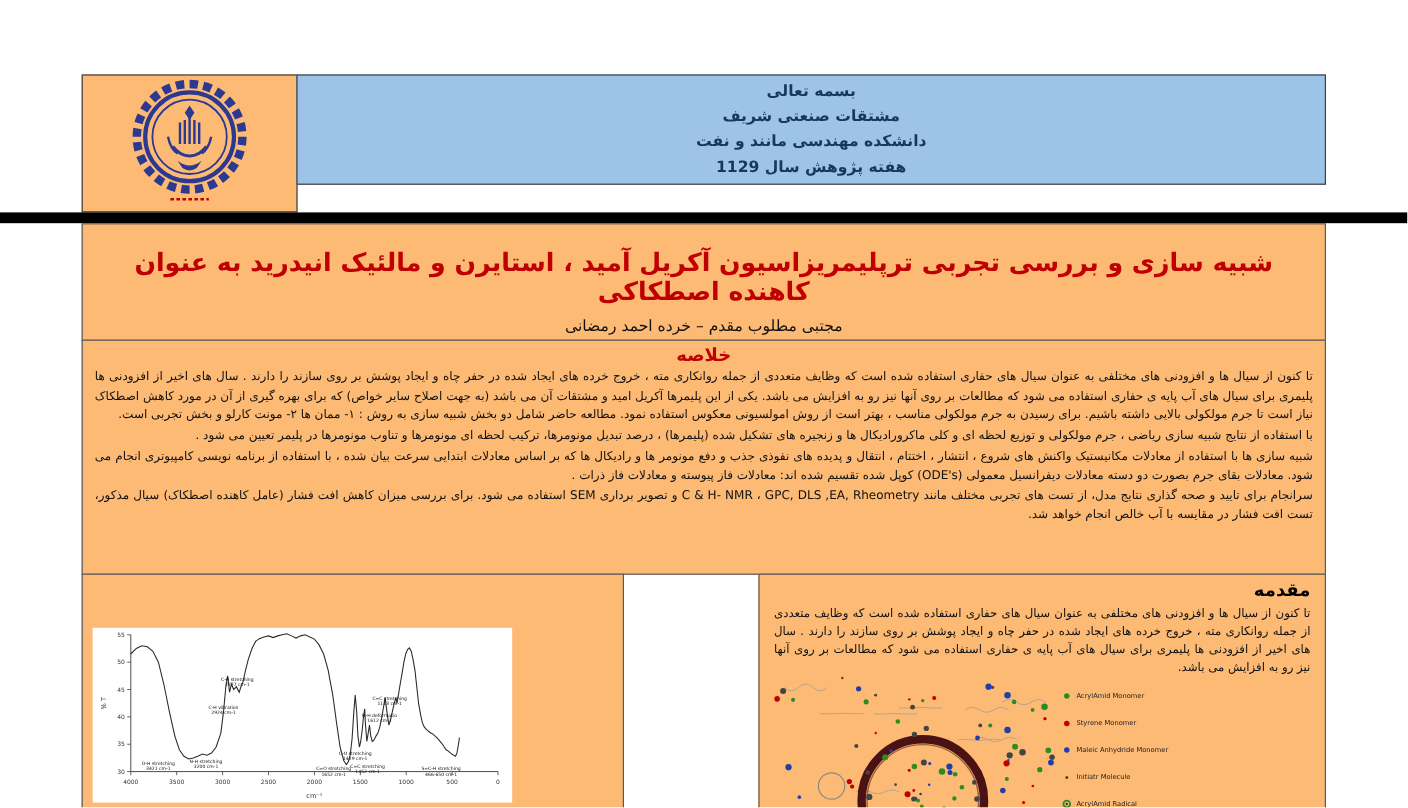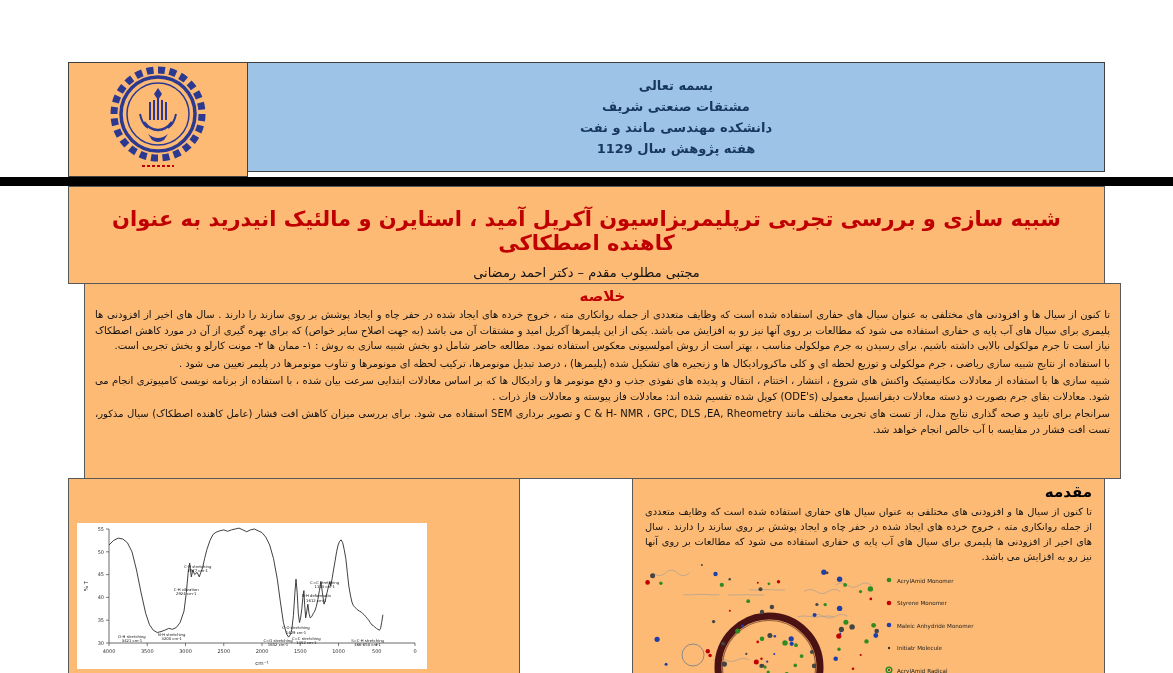--- a/index.html
+++ b/index.html
@@ -2,30 +2,30 @@
 <html lang="fa"><head>
 <meta charset="utf-8">
 <style>
   html,body{margin:0;padding:0;background:#fff;}
   #page{position:relative;width:1173px;height:673px;overflow:hidden;background:#fff;
         font-family:"DejaVu Sans",sans-serif;}
   .box{position:absolute;background:#fdba74;border:1px solid #595959;box-sizing:border-box;}
   
   #logo-box{left:68px;top:62px;width:180px;height:115px;border:1px solid #404040;
             display:flex;align-items:center;justify-content:center;flex-direction:column;}
-  #blue-box{left:247px;top:62px;width:858px;height:110px;border:1px solid #404040;
+  #blue-box{left:247px;top:62px;width:858px;height:92px;border:1px solid #404040;
             display:flex;flex-direction:column;justify-content:center;align-items:center;gap:6px;}
   .hline{font-weight:bold;font-size:13px;direction:rtl;}
   #black-band{position:absolute;left:0;top:177px;width:1173px;height:9px;background:#000;}
   
   #title-box{left:68px;top:186px;width:1037px;height:98px;padding-top:20px;text-align:center;}
   #poster-title{font-size:21px;font-weight:bold;direction:rtl;margin:0 14px;}
   #poster-authors{font-size:13px;color:#111;direction:rtl;margin-top:10px;}
   
-  #abstract-box{left:84px;top:283px;width:1037px;height:196px;padding:3px 10px 0 10px;}
+  #abstract-box{left:68px;top:283px;width:1037px;height:196px;padding:3px 10px 0 10px;}
   #abstract-heading{text-align:center;font-weight:bold;font-size:15px;direction:rtl;}
   .abs-p{direction:rtl;text-align:justify;font-size:10px;line-height:15.5px;color:#111;margin:2px 0;}
   
   #results-box{left:68px;top:478px;width:452px;height:202px;}
   #results-heading{direction:rtl;text-align:right;font-weight:bold;font-size:15px;padding:4px 14px 0 0;}
   #results-sub{direction:rtl;text-align:right;font-size:11px;padding:4px 14px 0 0;color:#111;}
   #ftir-wrap{position:absolute;left:8px;top:44px;width:352px;height:146px;}
   
   #intro-box{left:632px;top:478px;width:473px;height:202px;}
   #intro-heading{direction:rtl;text-align:right;font-weight:bold;font-size:15px;padding:4px 12px 0 0;}
@@ -59,21 +59,21 @@
     <div class="hline">بسمه تعالی</div>
     <div class="hline">مشتقات صنعتی شریف</div>
     <div class="hline">دانشکده مهندسی مانند و نفت</div>
     <div class="hline">هفته پژوهش سال 1129</div>
   </div>
 
   <div id="black-band"></div>
 
   <div class="box" id="title-box">
     <div id="poster-title" style="color: rgb(192, 0, 0);">شبیه سازی و بررسی تجربی ترپلیمریزاسیون آکریل آمید ، استایرن و مالئیک انیدرید به عنوان کاهنده اصطکاکی</div>
-    <div id="poster-authors">مجتبی مطلوب مقدم – دکتر احمد رمضانی</div>
+    <div id="poster-authors">مجتبی مطلوب مقدم – خرده احمد رمضانی</div>
   </div>
 
   <div class="box" id="abstract-box">
     <div id="abstract-heading" style="color: rgb(192, 0, 0);">خلاصه</div>
     <p class="abs-p">تا کنون از سیال ها و افزودنی های مختلفی به عنوان سیال های حفاری استفاده شده است که وظایف متعددی از جمله روانکاری مته ، خروج خرده های ایجاد شده در حفر چاه و ایجاد پوشش بر روی سازند را دارند . سال های اخیر از افزودنی ها پلیمری برای سیال های آب پایه ی حفاری استفاده می شود که مطالعات بر روی آنها نیز رو به افزایش می باشد. یکی از این پلیمرها آکریل امید و مشتقات آن می باشد (به جهت اصلاح سایر خواص) که برای بهره گیری از آن در مورد کاهش اصطکاک نیاز است تا جرم مولکولی بالایی داشته باشیم. برای رسیدن به جرم مولکولی مناسب ، بهتر است از روش امولسیونی معکوس استفاده نمود. مطالعه حاضر شامل دو بخش شبیه سازی به روش : ۱- ممان ها ۲- مونت کارلو و بخش تجربی است.</p>
     <p class="abs-p">با استفاده از نتایج شبیه سازی ریاضی ، جرم مولکولی و توزیع لحظه ای و کلی ماکرورادیکال ها و زنجیره های تشکیل شده (پلیمرها) ، درصد تبدیل مونومرها، ترکیب لحظه ای مونومرها و تناوب مونومرها در پلیمر تعیین می شود .</p>
     <p class="abs-p">شبیه سازی ها با استفاده از معادلات مکانیستیک واکنش های شروع ، انتشار ، اختتام ، انتقال و پدیده های نفوذی جذب و دفع مونومر ها و رادیکال ها که بر اساس معادلات ابتدایی سرعت بیان شده ، با استفاده از برنامه نویسی کامپیوتری انجام می شود. معادلات بقای جرم بصورت دو دسته معادلات دیفرانسیل معمولی (ODE's) کوپل شده تقسیم شده اند: معادلات فاز پیوسته و معادلات فاز ذرات .</p>
     <p class="abs-p">سرانجام برای تایید و صحه گذاری نتایج مدل، از تست های تجربی مختلف مانند C &amp; H- NMR ، GPC, DLS ,EA, Rheometry و تصویر برداری SEM استفاده می شود. برای بررسی میزان کاهش افت فشار (عامل کاهنده اصطکاک) سیال مذکور، تست افت فشار در مقایسه با آب خالص انجام خواهد شد.</p>
   </div>
 

